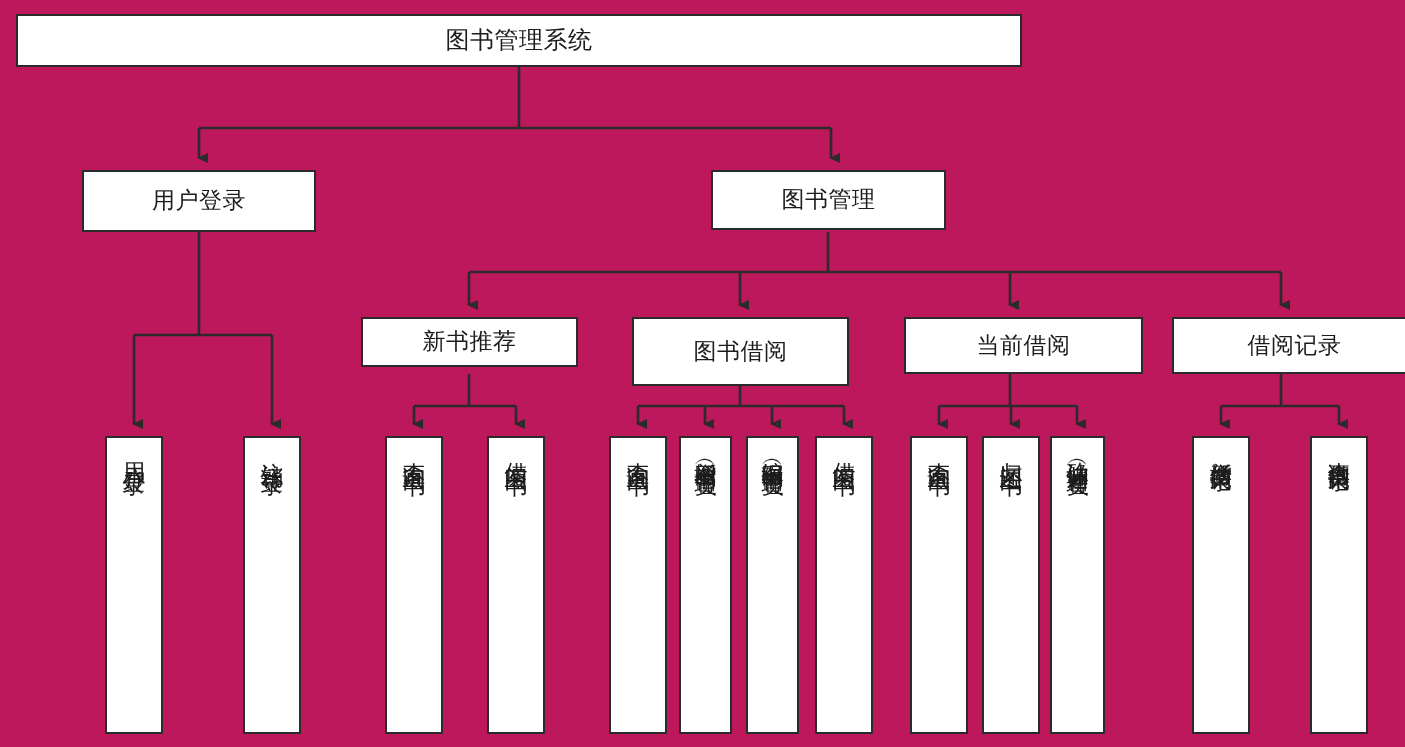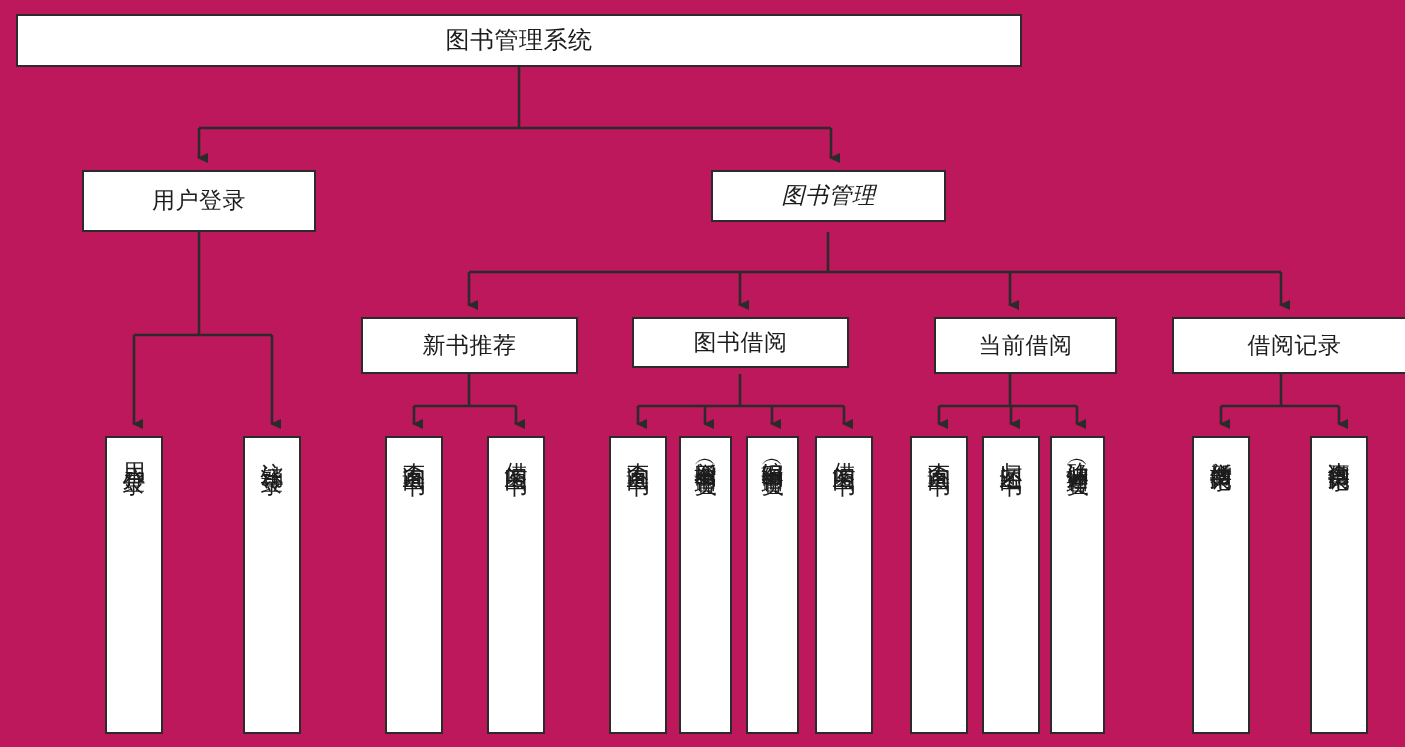--- a/index.html
+++ b/index.html
@@ -127,31 +127,31 @@
     </g>
   </svg>
 
   <div class="node h root" style="left:16px; top:14px; width:1006px; height:53px;">
     <span class="lbl">图书管理系统</span>
   </div>
 
   <div class="node h" style="left:82px; top:170px; width:234px; height:62px;">
     <span class="lbl">用户登录</span>
   </div>
-  <div class="node h" style="left:711px; top:170px; width:235px; height:52px;font-style:italic;">
+  <div class="node h" style="left:711px; top:170px; width:235px; height:60px;">
     <span class="lbl">图书管理</span>
   </div>
 
-  <div class="node h" style="left:361px; top:317px; width:217px; height:57px;">
+  <div class="node h" style="left:361px; top:317px; width:217px; height:50px;">
     <span class="lbl">新书推荐</span>
   </div>
-  <div class="node h" style="left:632px; top:317px; width:217px; height:51px;justify-content:center;">
+  <div class="node h" style="left:632px; top:317px; width:217px; height:69px;justify-content:center;">
     <span class="lbl">图书借阅</span>
   </div>
-  <div class="node h" style="left:934px; top:317px; width:183px; height:57px;font-family:Liberation Serif, serif;">
+  <div class="node h" style="left:904px; top:317px; width:239px; height:57px;font-family:Liberation Serif, serif;">
     <span class="lbl">当前借阅</span>
   </div>
   <div class="node h" style="left:1172px; top:317px; width:245px; height:57px;">
     <span class="lbl">借阅记录</span>
   </div>
 
   <div class="node v" style="left:105px; top:436px; width:58px; height:298px;">
     <span class="lbl">用户登录</span>
   </div>
   <div class="node v" style="left:243px; top:436px; width:58px; height:298px;">

